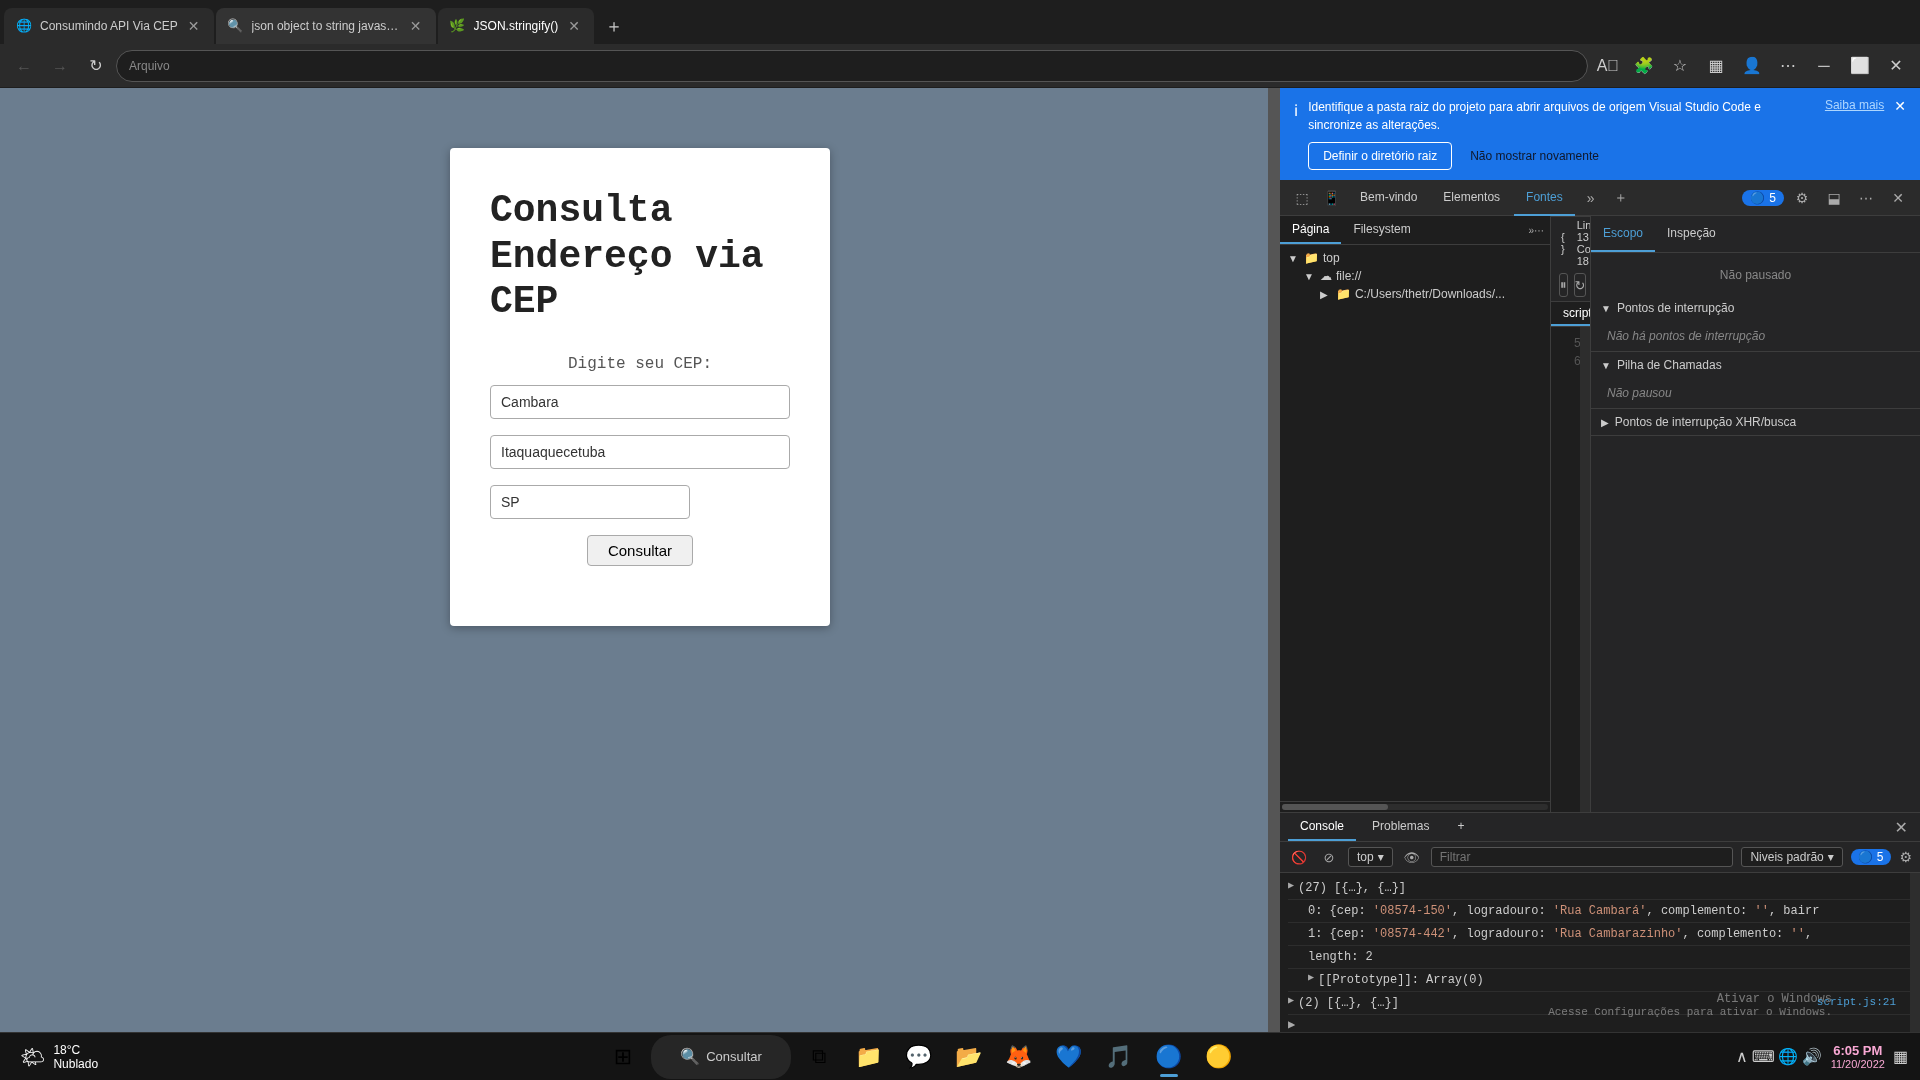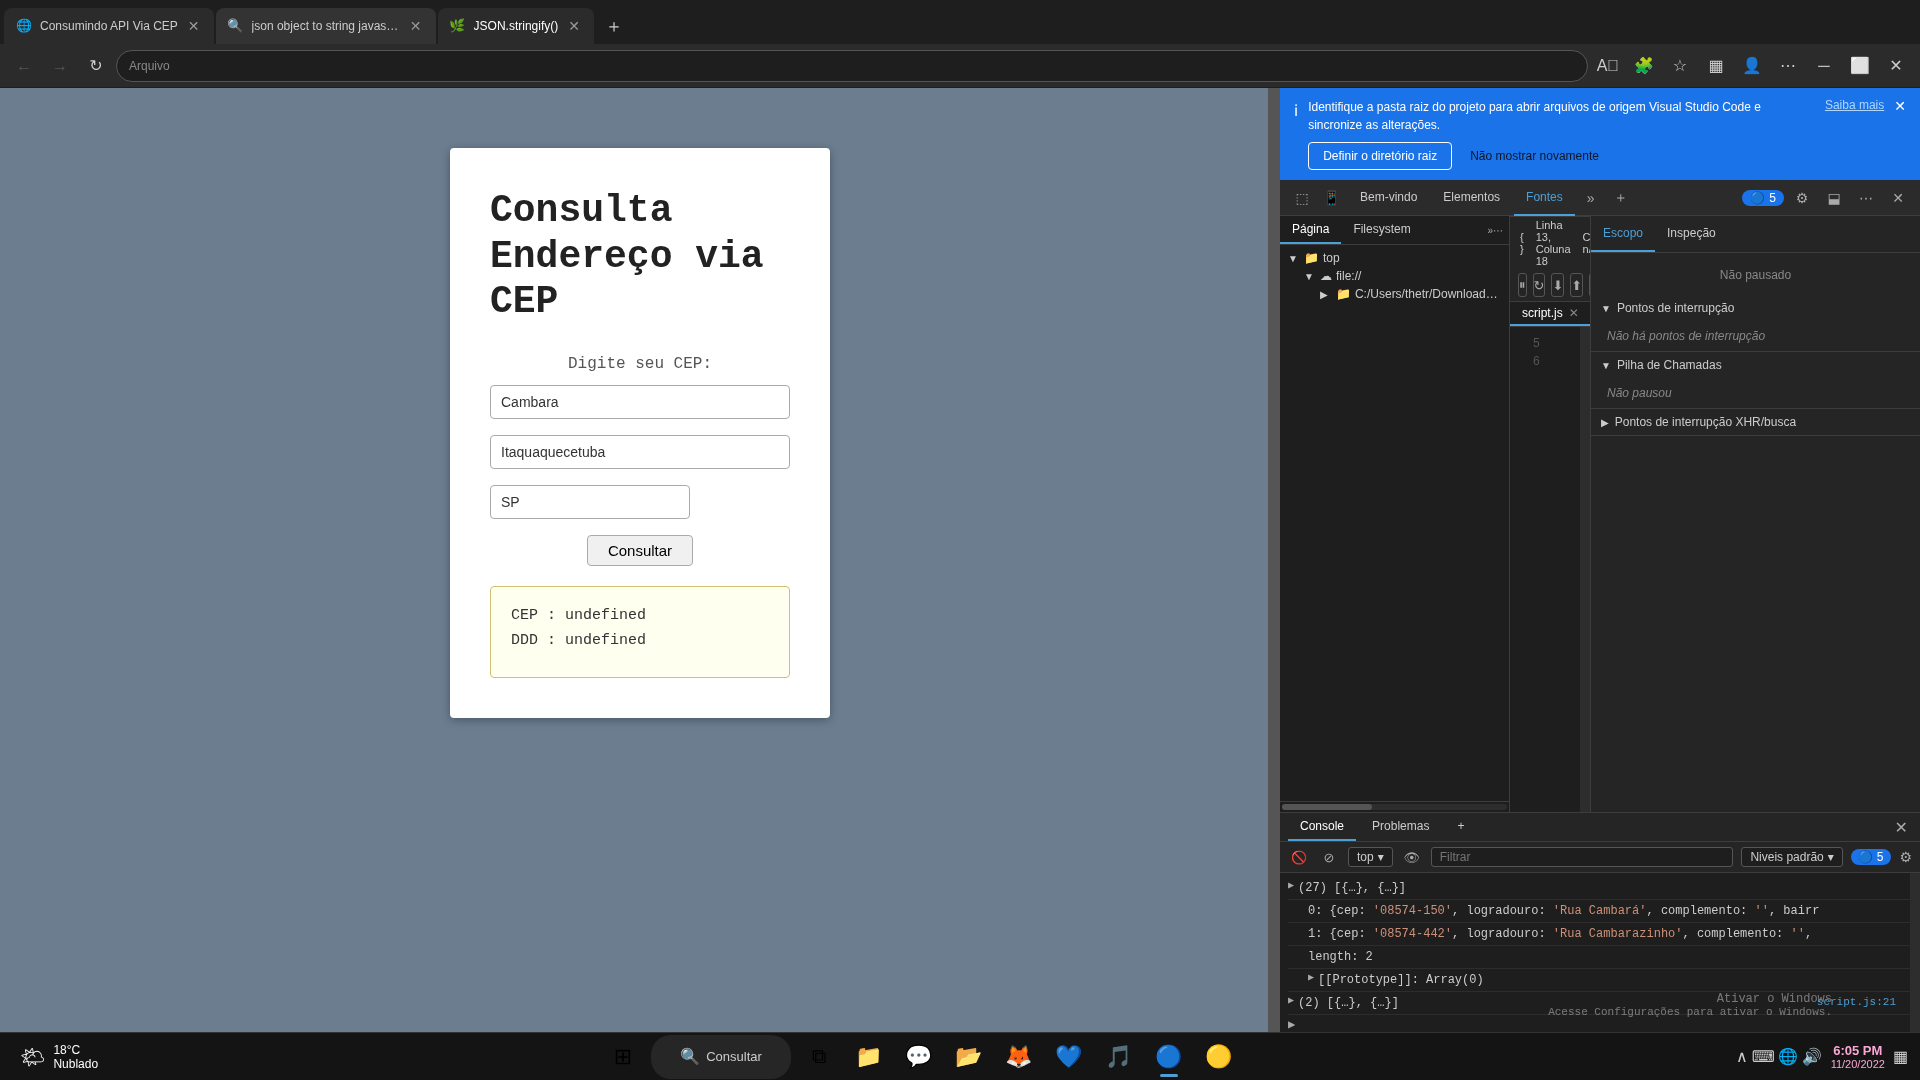--- a/index.html
+++ b/index.html
@@ -49,21 +49,21 @@
     .dont-show-btn { background: transparent; border: none; color: #0f172a; font-size: 12px; cursor: pointer; padding: 6px 10px; }
     .info-action-row { display: flex; align-items: center; gap: 8px; margin-top: 8px; }
 
     
     .devtools-header { display: flex; align-items: center; background: #2b2b2b; border-bottom: 1px solid #3d3d3d; padding: 0 8px; height: 36px; flex-shrink: 0; }
     .devtools-tabs { display: flex; align-items: center; gap: 2px; flex: 1; }
     .devtools-tab { padding: 0 12px; height: 36px; display: flex; align-items: center; font-size: 12px; color: #ccc; cursor: pointer; border-bottom: 2px solid transparent; }
     .devtools-tab.active { color: #4d9fd6; border-bottom-color: #4d9fd6; }
     .devtools-header-right { display: flex; align-items: center; gap: 4px; }
     .devtools-icon-btn { width: 28px; height: 28px; display: flex; align-items: center; justify-content: center; color: #aaa; cursor: pointer; border-radius: 3px; font-size: 14px; }
-    .file-panel { width: 230px; background: #1e1e1e; border-right: 1px solid #3d3d3d; display: flex; flex-direction: column; overflow: hidden; }
+    .file-panel { width: 271px; background: #1e1e1e; border-right: 1px solid #3d3d3d; display: flex; flex-direction: column; overflow: hidden; }
     .file-panel-header { display: flex; border-bottom: 1px solid #3d3d3d; }
     .file-tab { padding: 6px 12px; font-size: 12px; color: #ccc; cursor: pointer; border-bottom: 2px solid transparent; }
     .file-tab.active { color: #fff; border-bottom-color: #4d9fd6; }
     .file-panel-more { margin-left: auto; display: flex; align-items: center; padding: 0 6px; color: #aaa; cursor: pointer; }
     .file-panel-more span { font-size: 10px; }
     .file-tree { flex: 1; overflow-y: auto; padding: 4px 0; font-size: 12px; color: #ccc; position: relative; }
     .tree-item { display: flex; align-items: center; padding: 2px 8px; gap: 4px; cursor: pointer; }
     .tree-indent { width: 12px; flex-shrink: 0; }
     .tree-arrow { width: 12px; flex-shrink: 0; font-size: 10px; }
     .tree-icon { font-size: 12px; flex-shrink: 0; }
@@ -191,24 +191,20 @@
       <div class="app-title">
         <span>Consulta</span><br>
         <span>Endereço via</span><br>
         <span>CEP</span>
       </div>
       <p class="app-label">Digite seu CEP:</p>
       <input class="app-input" type="text" value="Cambara" style="">
       <input class="app-input" type="text" value="Itaquaquecetuba" style="">
       <input class="app-input" type="text" value="SP" style="width: 200px;">
       <button class="app-btn">Consultar</button>
-      <div class="app-result">
-        <p>CEP : undefined</p>
-        <p>DDD : undefined</p>
-      </div>
     </div>
   </div>
 
   <div class="devtools-full">
 
     <div class="devtools-info-bar top-info-panel">
       <span class="info-icon">ℹ</span>
       <div style="flex:1;">
         <div class="info-text">Identifique a pasta raiz do projeto para abrir arquivos de origem Visual Studio Code e sincronize as alterações.</div>
         <div class="info-action-row">

